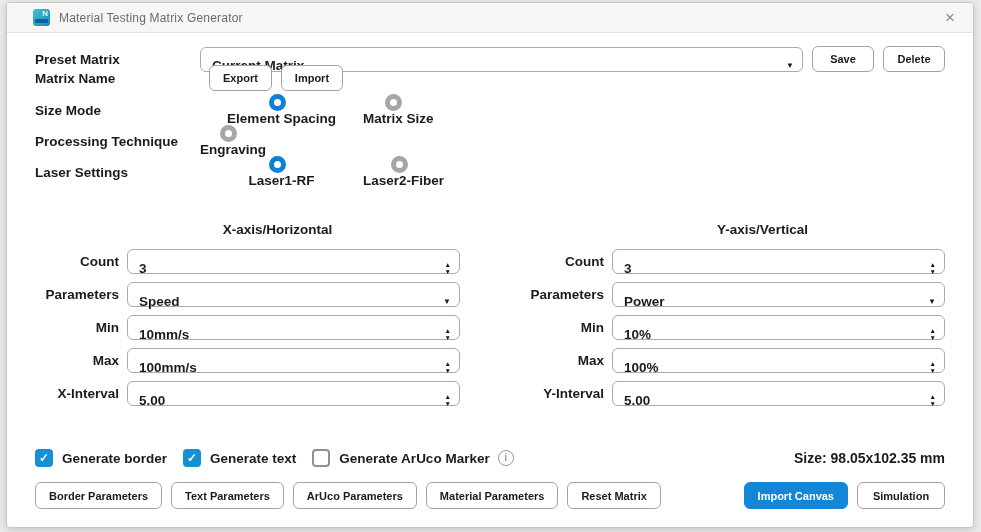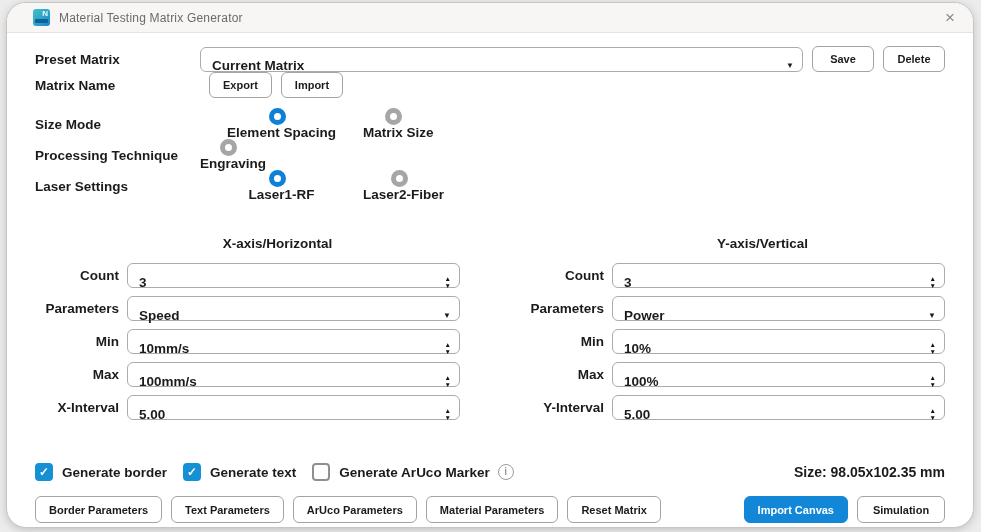--- a/index.html
+++ b/index.html
@@ -5,21 +5,21 @@
   * { margin:0; padding:0; box-sizing:border-box; }
   html,body { width:981px; height:532px; }
   body {
     background:#ececec;
     font-family:"Liberation Sans", sans-serif;
     position:relative;
     overflow:hidden;
   }
   .window{
     position:absolute; left:6px; top:2px; width:968px; height:526px;
-    background:#ffffff; border:1px solid #c6c6c6; border-radius:20px;
+    background:#ffffff; border:1px solid #c6c6c6; border-radius:4px;
     box-shadow:0 2px 8px rgba(0,0,0,.18);
     display:flex; flex-direction:column; overflow:hidden;
   }
   
   .titlebar{
     height:30px; flex:0 0 30px; background:#f7f6f5;
     border-bottom:1px solid #e4e3e2;
     display:flex; align-items:center; padding:0 12px 0 10px;
   }
   .app-icon{
@@ -37,21 +37,21 @@
   }
   .win-title{ font-size:12px; color:#6b6a68; letter-spacing:.2px; }
   .win-close{
     margin-left:auto; font-size:17px; color:#8a8a8a; cursor:pointer;
     width:22px; text-align:center; line-height:22px;
   }
   
   .content{ flex:1; padding:18px 28px 14px 28px; display:flex; flex-direction:column; }
   .txt{ color:#1b1b1b; font-weight:bold; font-size:13.5px; }
 
-  .form-row{ display:flex; align-items:center; margin-bottom:10px; height:16px; }
+  .form-row{ display:flex; align-items:center; margin-bottom:3px; height:16px; }
   .form-row .lbl{ width:165px; flex:0 0 165px; }
 
   .field{
     height:25px; background:#fff; border:1px solid #ababab; border-radius:6px;
     display:flex; align-items:center; padding:13px 8px 0 11px;
     font-weight:bold; font-size:13.5px; color:#1b1b1b;
   }
   .grow{ flex:1; }
   .field .val{ flex:1; white-space:nowrap; overflow:hidden; }
   .combo-arrow{ font-size:8px; color:#1b1b1b; margin-left:6px; }

